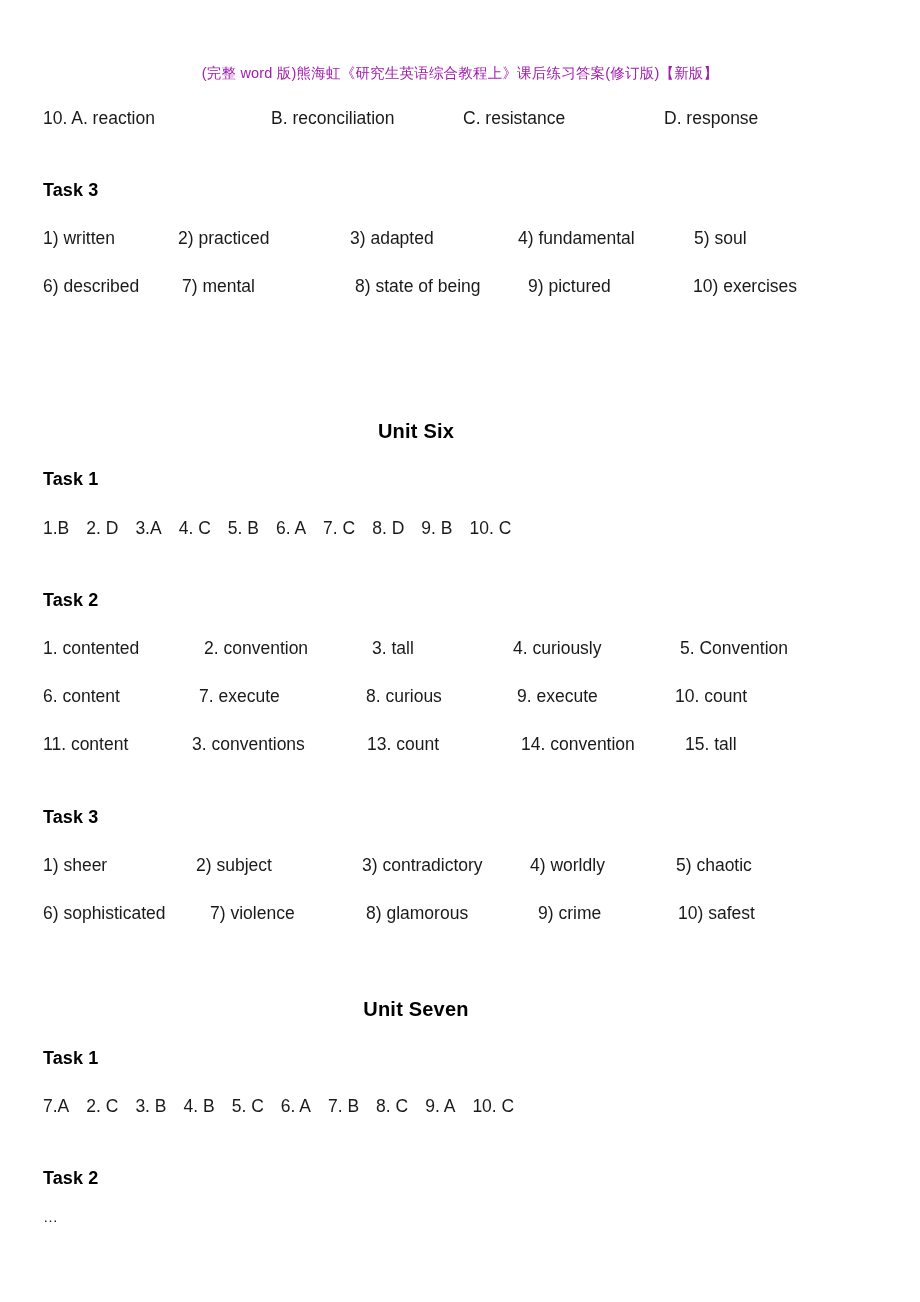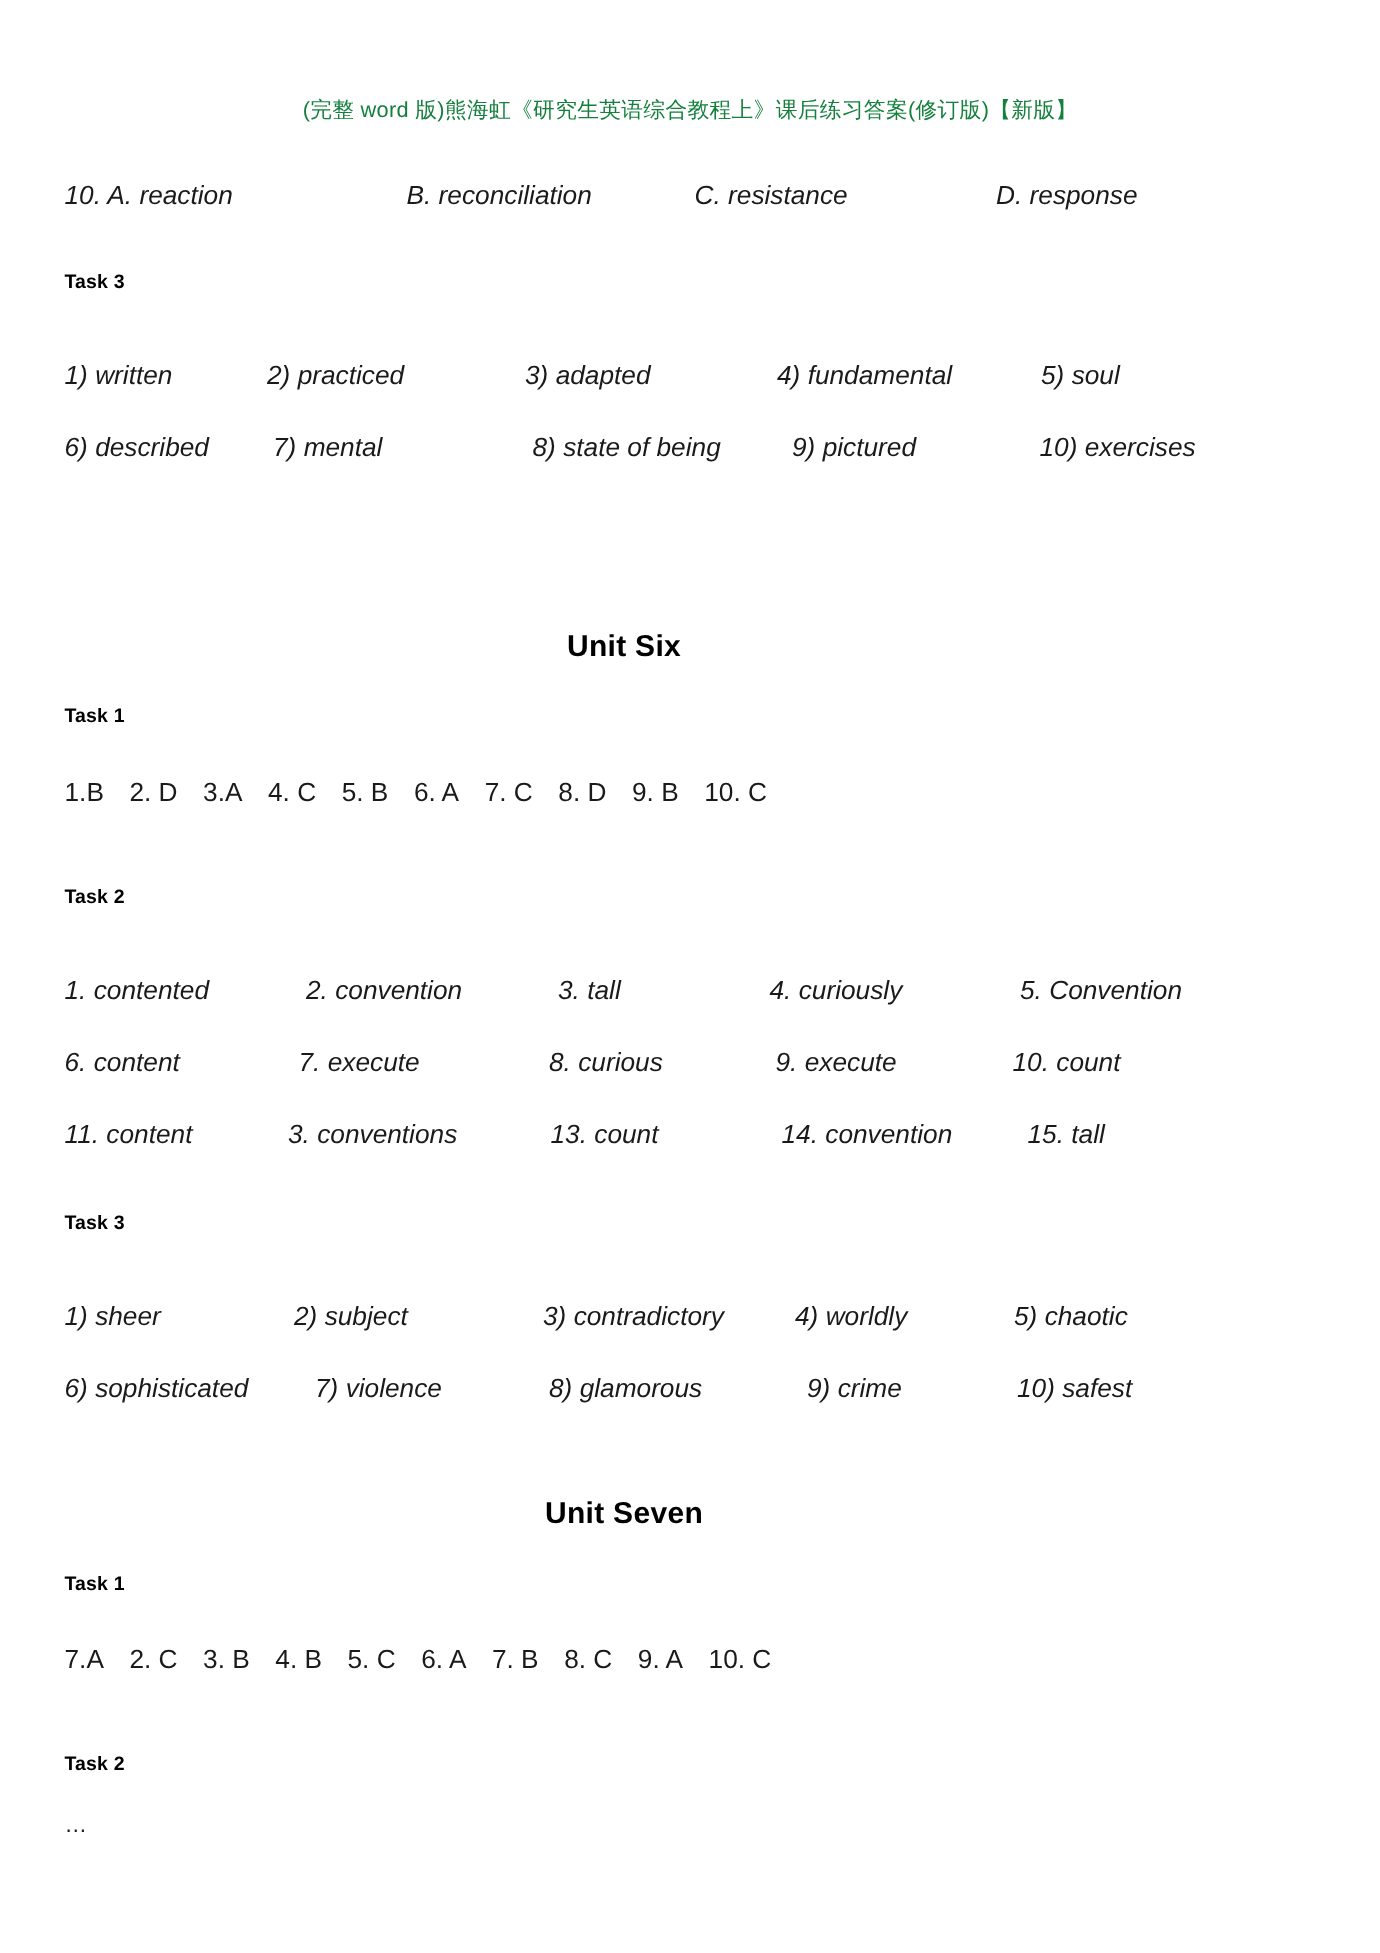--- a/index.html
+++ b/index.html
@@ -22,34 +22,34 @@
   }
 
   
   .doc-header {
     position: absolute;
     top: 64px;
     left: 0;
     width: 920px;
     text-align: center;
     font-size: 14.5px;
-    color: #15803d;
+    color: #a21caf;
     letter-spacing: 0.2px;
     white-space: nowrap;
   }
 
   
   .blk {
     position: absolute;
     white-space: nowrap;
   }
 
   
   .task-head {
-    font-size: 13px;
+    font-size: 18px;
     font-weight: 700;
     color: #000000;
     letter-spacing: 0.1px;
   }
 
   
   .unit-head {
     position: absolute;
     left: 0;
     width: 832px;
@@ -76,25 +76,24 @@
 
   
   .grid-row {
     position: absolute;
     left: 0;
     width: 920px;
     height: 24px;
   }
   .grid-row .cell {
     position: absolute;
-    top: 12px;
+    top: 0;
     font-size: 17.5px;
     color: #1a1a1a;
     white-space: nowrap;
-    font-style: italic;
   }
 
   .ellipsis {
     position: absolute;
     left: 43px;
     font-size: 15px;
     color: #1a1a1a;
     letter-spacing: 1px;
   }
 </style>

